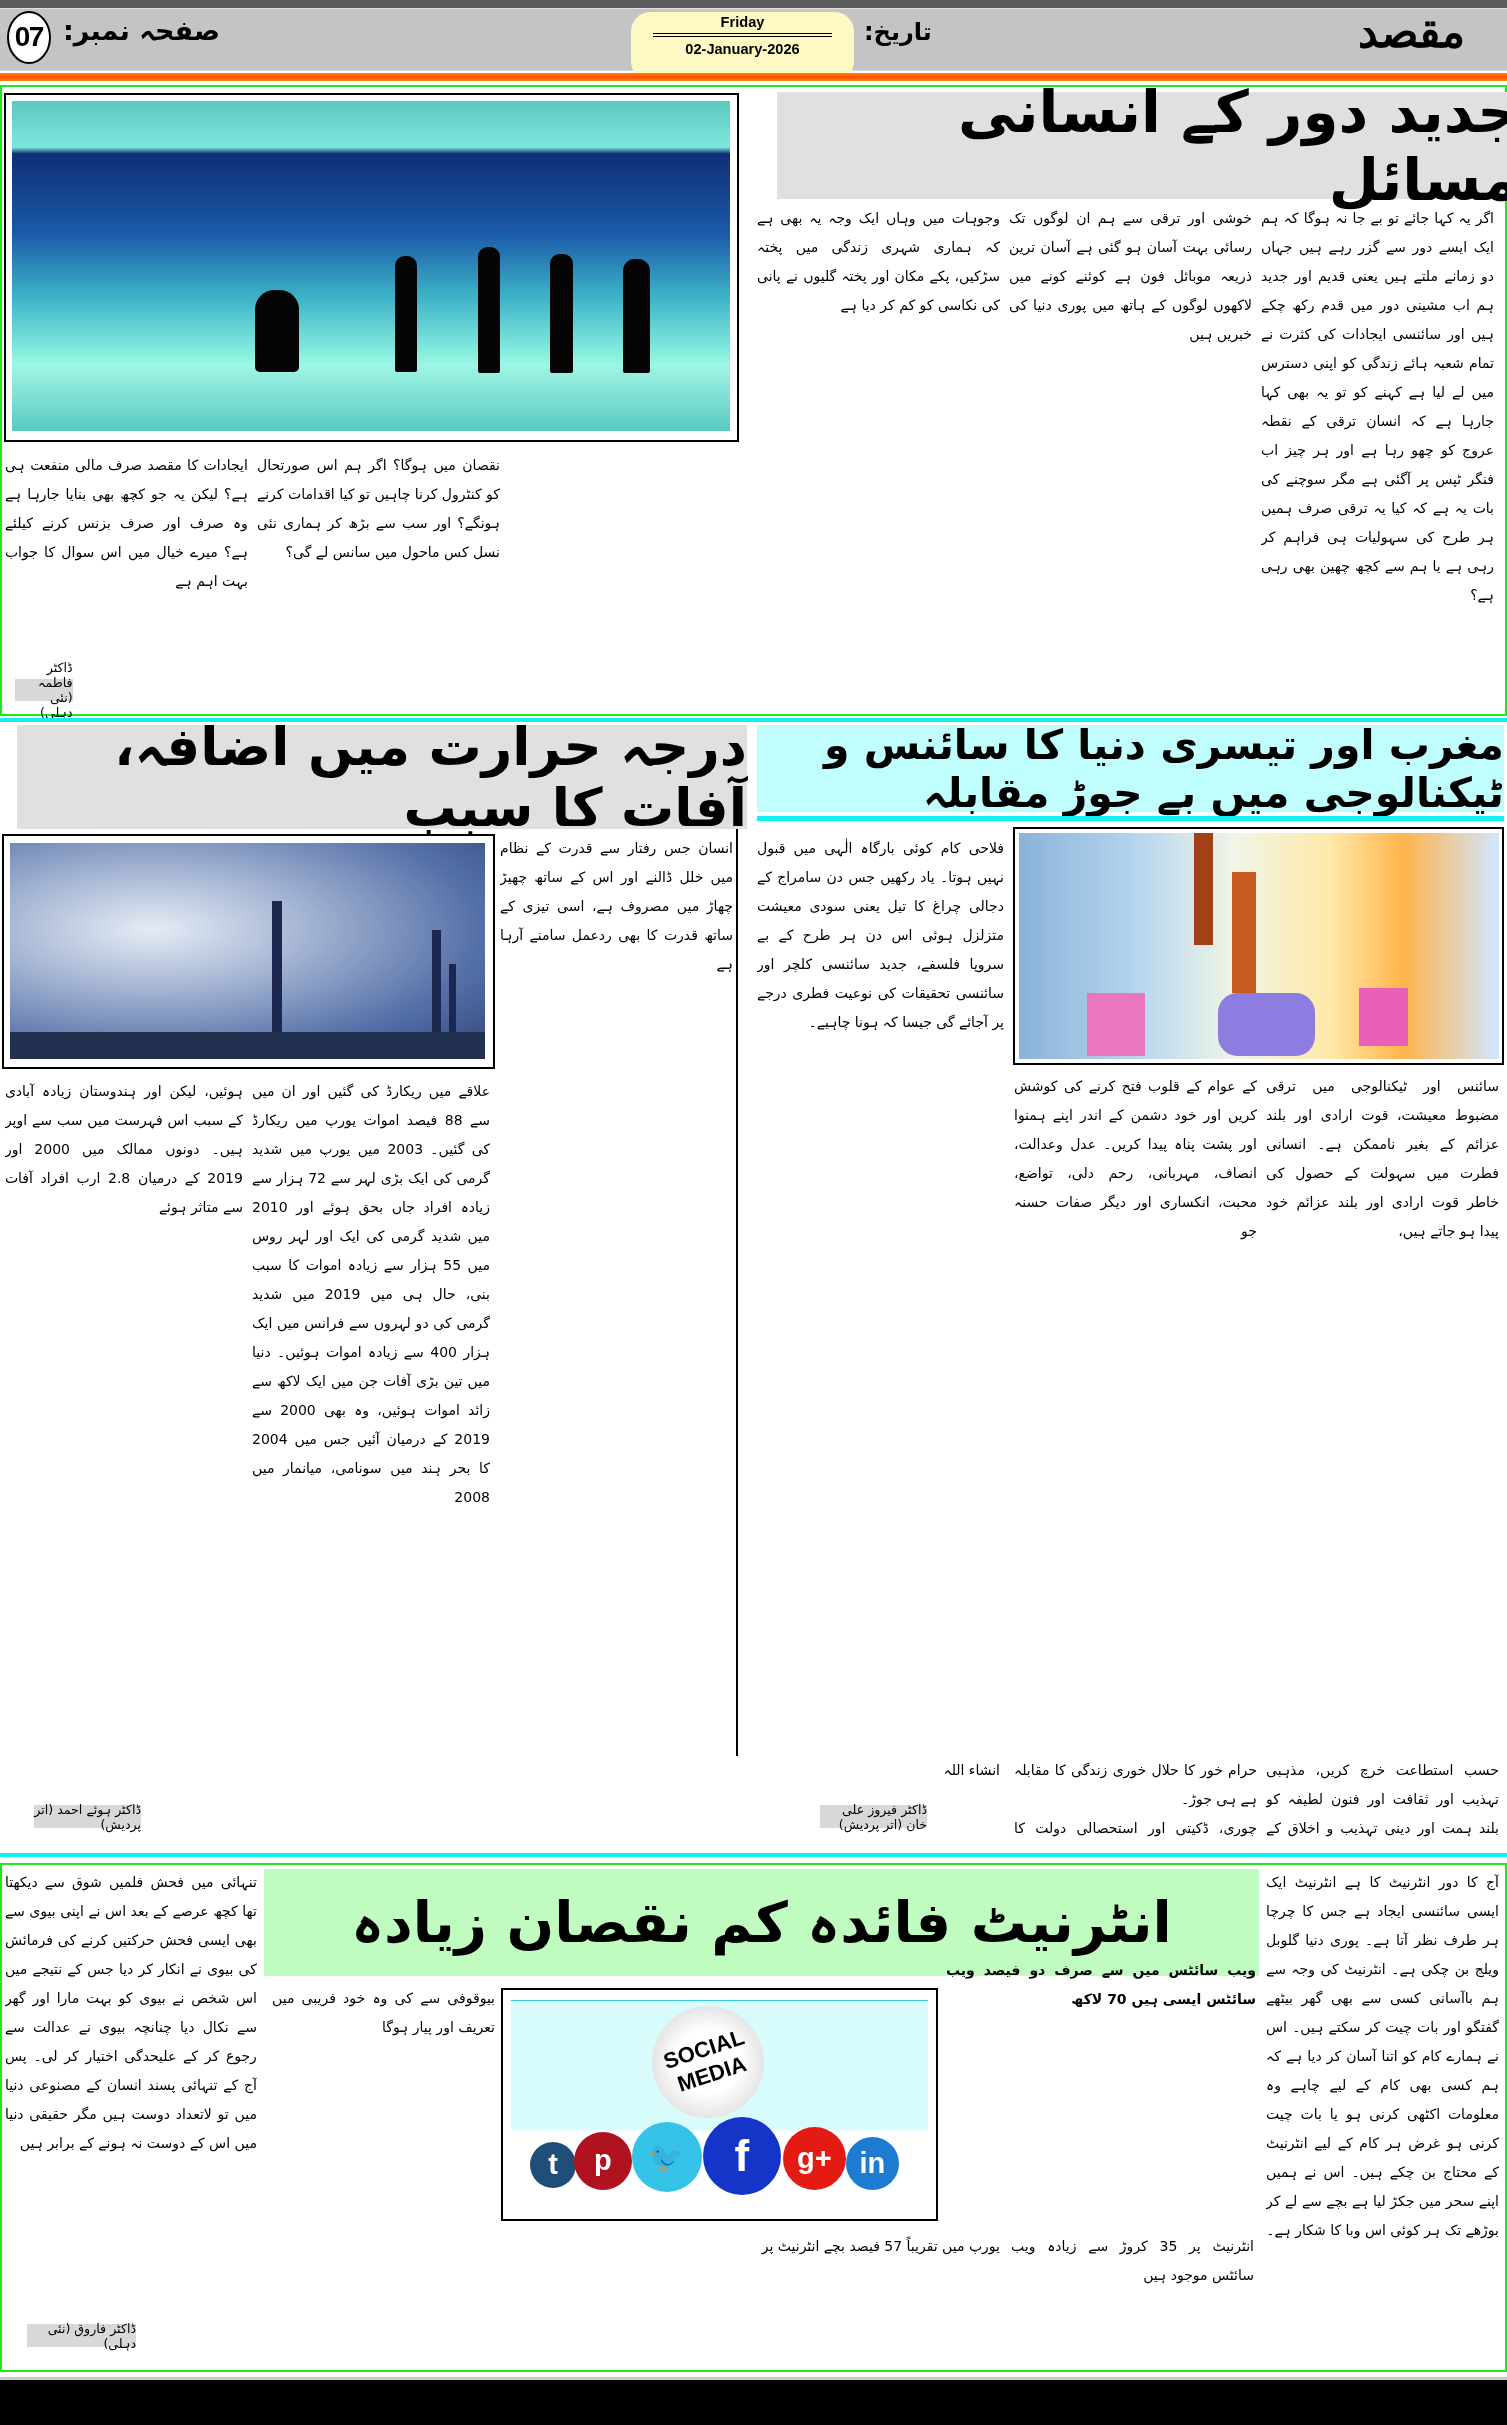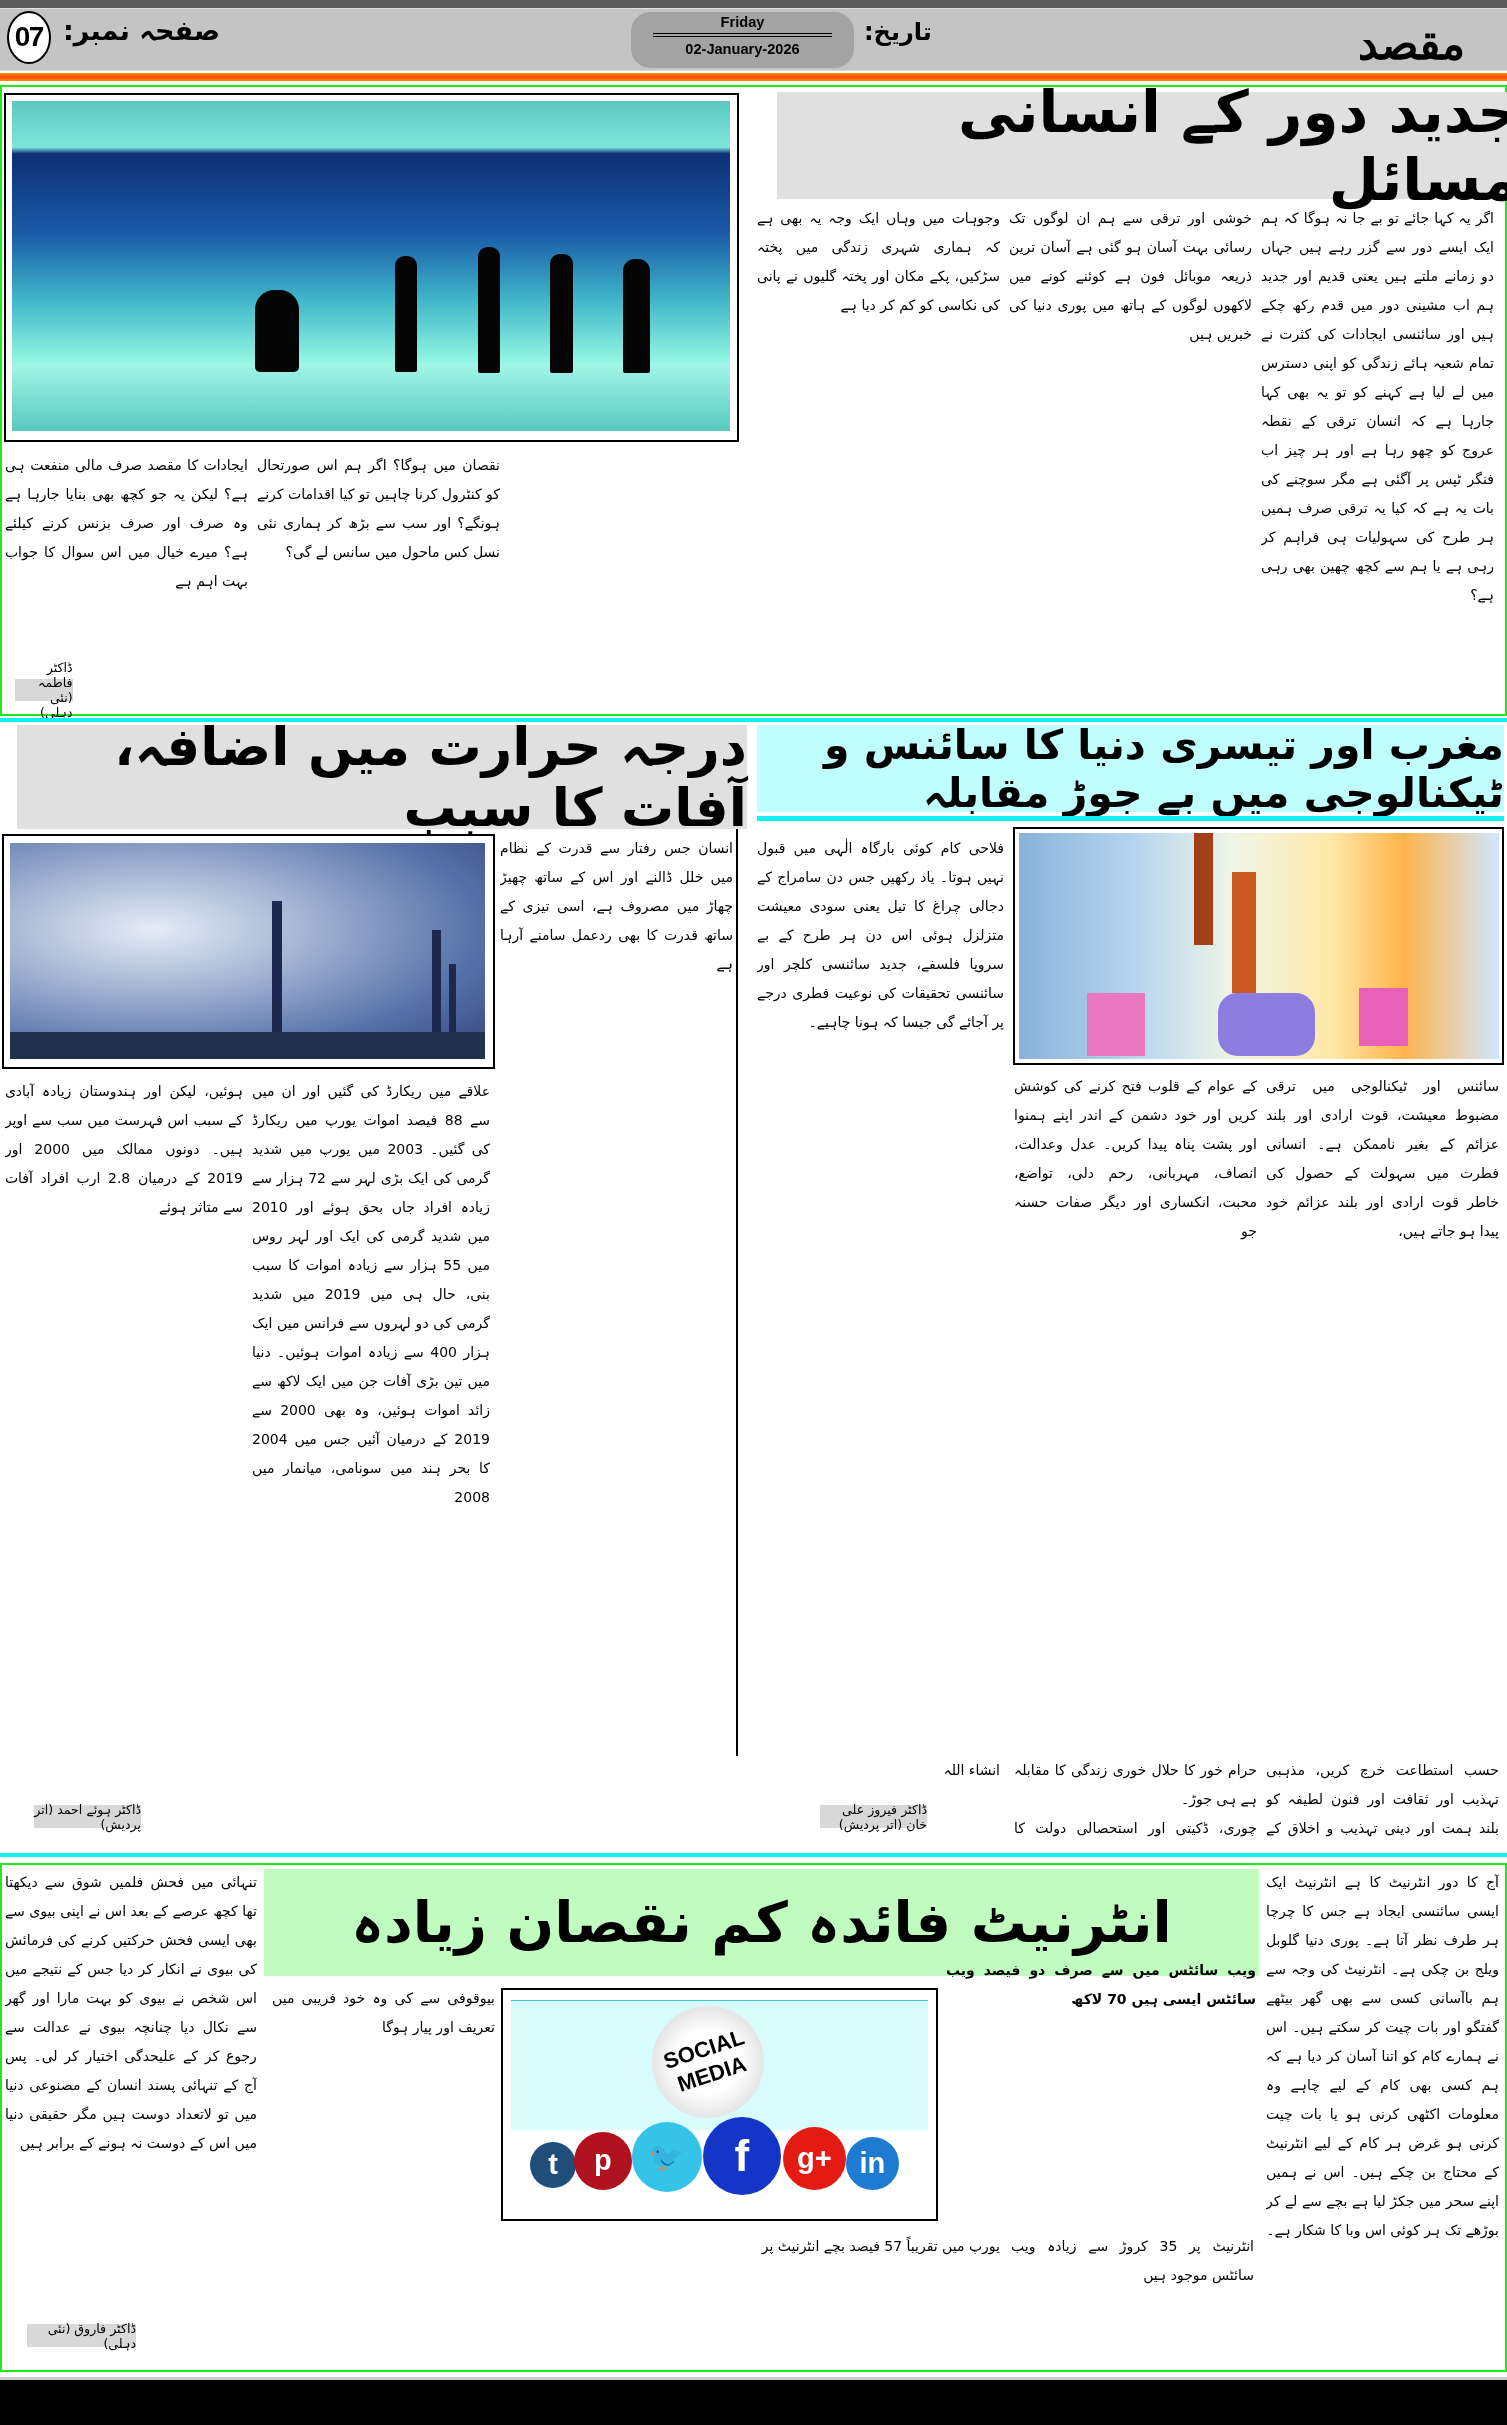--- a/index.html
+++ b/index.html
@@ -4,26 +4,26 @@
 <style>
 *{box-sizing:border-box;margin:0;padding:0}
 html,body{width:1507px;height:2426px;background:#fff;overflow:hidden}
 body{font-family:"DejaVu Sans",sans-serif;color:#000;position:relative}
 .abs{position:absolute}
 
 .topbar{left:0;top:0;width:1507px;height:7.8px;background:#5b5b5b}
 .mast{left:0;top:7.8px;width:1507px;height:63px;background:#c4c4c4;border-top:1.9px solid #e0e0e0;border-bottom:1.5px solid #d8d8d8}
 .pgno{left:6.8px;top:10.7px;width:44px;height:53px;border:2.4px solid #000;border-radius:50%;background:#fff;font:bold 28px "Liberation Sans",sans-serif;display:flex;align-items:center;justify-content:center;letter-spacing:-1.5px}
 .pglabel{left:63px;top:14.6px;font:bold 27px "DejaVu Sans",sans-serif;direction:rtl}
-.datebox{left:631px;top:11.6px;width:223px;height:56px;background:#a3a3a3;border-radius:19.4px;text-align:center}
+.datebox{left:631px;top:11.6px;width:223px;height:69px;background:#fef9c3;border-radius:19.4px;text-align:center}
 .dateday{font:bold 14.6px "Liberation Sans",sans-serif;margin-top:2.9px}
 .datesep{width:179px;margin:2.9px auto;border-top:1.5px solid #000;border-bottom:1.5px solid #000;height:3.9px}
 .datedate{font:bold 14.6px "Liberation Sans",sans-serif;margin-top:3.9px}
 .datelabel{left:864px;top:17.5px;font:bold 24px "DejaVu Sans",sans-serif;direction:rtl}
-.logo{left:1358px;top:18px;font:bold 44px "DejaVu Serif",serif;direction:rtl}
+.logo{left:1358px;top:6px;font:bold 44px "DejaVu Serif",serif;direction:rtl}
 .stripe{left:0;top:73px;width:1507px;height:7.8px;background:linear-gradient(#ff8c00,#ff4a00,#ff8c00)}
 
 .sec{position:absolute;border:2.9px solid #1de91d}
 .cyanline{position:absolute;height:3.9px;background:#11f0f0}
 .head{position:absolute;display:flex;align-items:center;justify-content:center;direction:rtl;font-weight:bold;color:#000}
 .col{position:absolute;direction:rtl;text-align:justify;font-family:"DejaVu Sans",sans-serif;font-size:14px;line-height:29px;overflow:hidden}
 .byline{position:absolute;background:#d8d8d8;font-size:12.6px;display:flex;align-items:center;justify-content:center;direction:rtl}
 .frame{position:absolute;border:2.9px solid #000;background:#fff}
 .vline{position:absolute;width:2.4px;background:#000}
 

